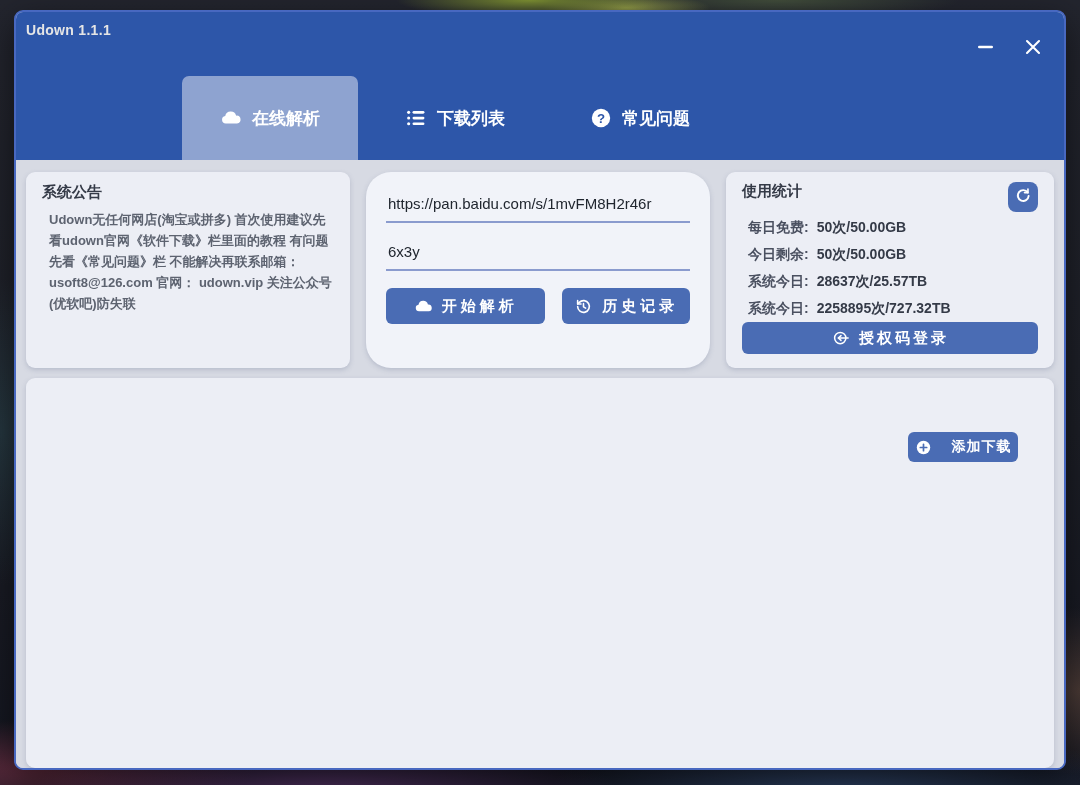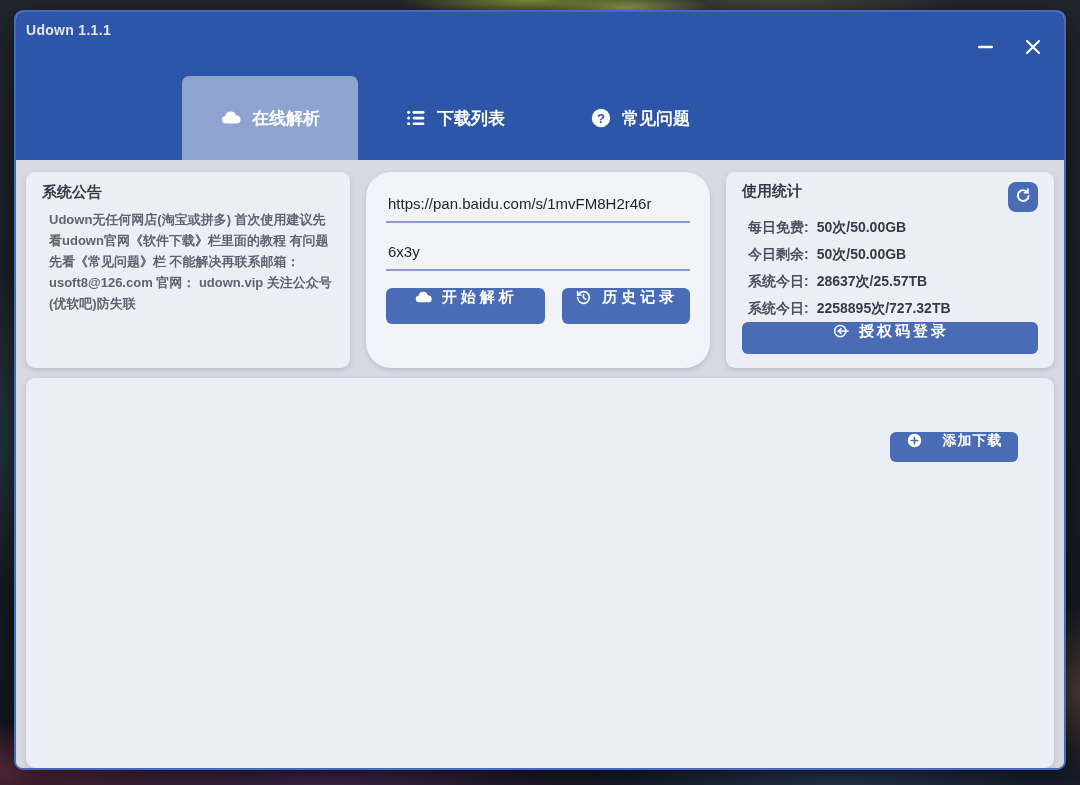--- a/index.html
+++ b/index.html
@@ -59,40 +59,40 @@
   .panel-title{font-size:15px;font-weight:700;color:var(--text-dark);}
   .announce-body{margin:7px 0 0 7px;font-size:13px;font-weight:600;color:var(--text-gray);line-height:1.62;}
 
   
   .parse{width:344px;flex:0 0 344px;background:var(--panel-bg-light);padding:14px 20px 16px;display:flex;flex-direction:column;border-radius:25px;}
   .field{width:100%;border:none;outline:none;background:transparent;border-bottom:2px solid var(--underline);
          border-radius:0;padding:9px 2px 9px;font-size:15px;color:var(--input-text);}
   .field+.field{margin-top:11px;}
   .parse-buttons{margin-top:17px;display:flex;gap:17px;}
   .btn{background:var(--button-blue);color:#fff;border:none;border-radius:6px;height:36px;
-       display:flex;align-items:flex-start;justify-content:center;gap:9px;
+       display:flex;align-items:center;justify-content:center;gap:9px;
        font-size:15px;font-weight:700;letter-spacing:4px;cursor:pointer;}
   .btn .bicon{width:19px;height:19px;flex:0 0 19px;}
   .btn-start{flex:1.25;}
   .btn-history{flex:1;}
 
   
   .stats{flex:1;padding:10px 16px;display:flex;flex-direction:column;}
   .stats-head{display:flex;justify-content:space-between;align-items:flex-start;}
   .refresh-btn{width:30px;height:30px;background:var(--button-blue);border:none;border-radius:8px;
                display:flex;align-items:center;justify-content:center;cursor:pointer;}
   .stat-rows{margin:2px 0 0 6px;}
   .stat-row{display:flex;gap:8px;height:27px;align-items:center;font-size:14px;font-weight:700;}
   .stat-label{color:#4a5060;}
   .stat-value{color:var(--text-dark);}
   .btn-login{height:32px;letter-spacing:3px;}
 
   
   .downloads{flex:1;position:relative;}
-  .btn-add{position:absolute;top:54px;right:36px;width:128px;height:30px;font-size:14px;letter-spacing:1px;gap:20px;}
+  .btn-add{position:absolute;top:54px;right:36px;width:110px;height:30px;font-size:14px;letter-spacing:1px;gap:20px;}
   .btn-add .bicon{width:17px;height:17px;flex:0 0 17px;}
 </style>
 </head>
 <body>
 
 <div class="window">
 
   <div class="titlebar">
     <div class="app-title">Udown 1.1.1</div>
 

